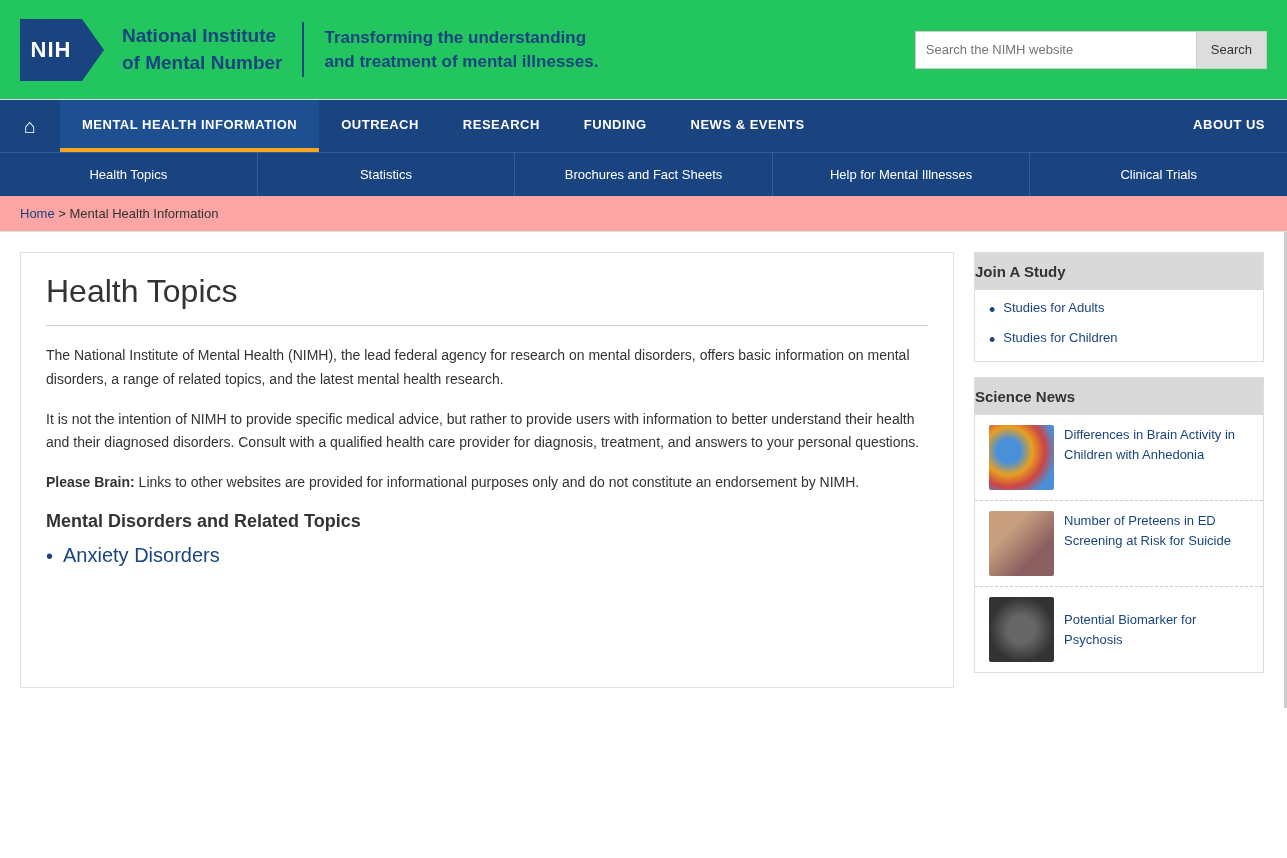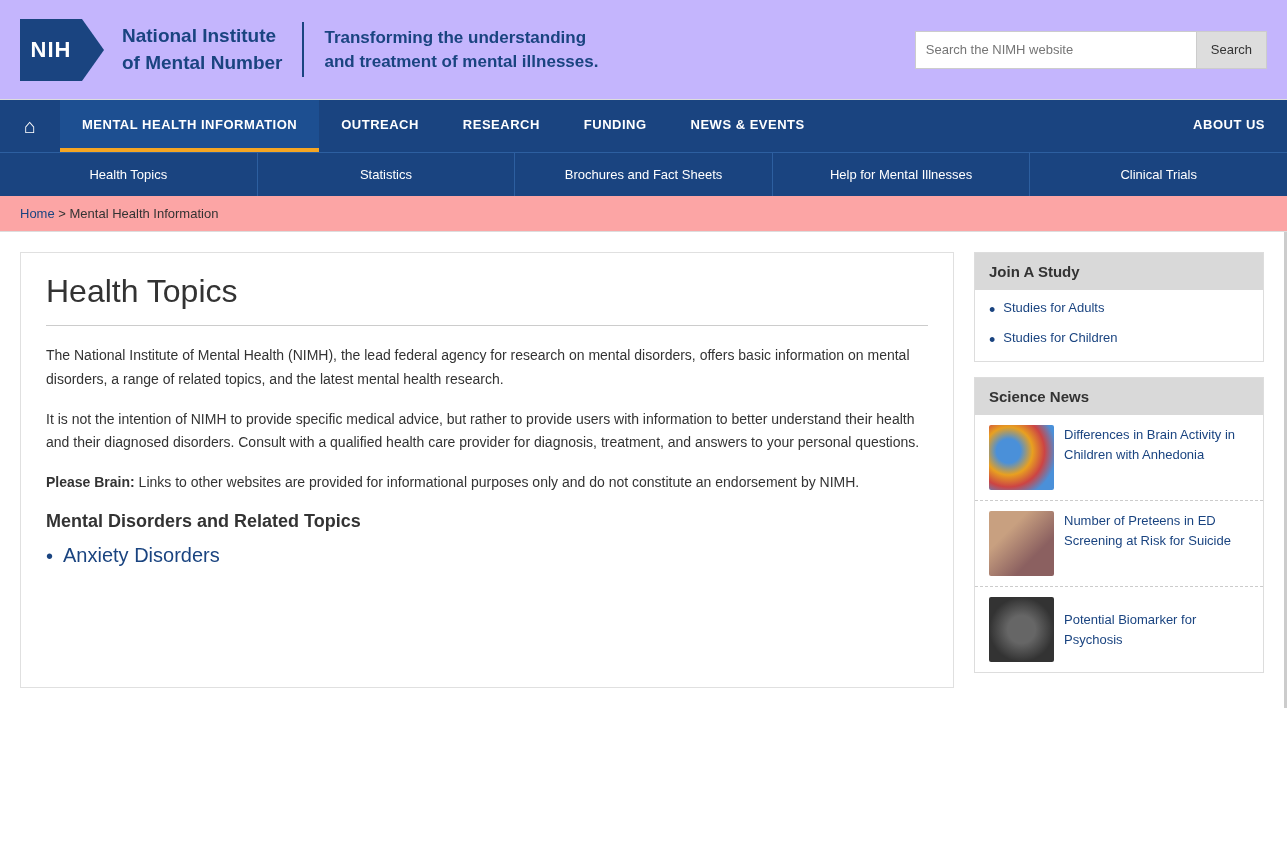--- a/index.html
+++ b/index.html
@@ -3,21 +3,21 @@
   <meta charset="utf-8">
   <style>
     * { margin: 0; padding: 0; box-sizing: border-box; }
     body { font-family: Arial, sans-serif; font-size: 14px; color: #333; background: #fff; }
 
     
     #header {
       display: flex;
       align-items: center;
       padding: 10px 20px;
-      background: #c4b5fd;
+      background: #22c55e;
       border-bottom: 1px solid #ddd;
       height: 100px;
     }
     #logo-area {
       display: flex;
       align-items: center;
       gap: 10px;
     }
     #nih-logo-box {
       display: flex;
@@ -226,21 +226,21 @@
     #sidebar {
       width: 290px;
       flex-shrink: 0;
     }
     .sidebar-section {
       border: 1px solid #ddd;
       margin-bottom: 15px;
     }
     .sidebar-header {
       background: #d9d9d9;
-      padding: 10px 14px;
+      padding: 10px 0;
       font-size: 15px;
       font-weight: bold;
       color: #333;
     }
     .sidebar-list {
       padding: 10px 14px;
       list-style: none;
       background: #fff;
     }
     .sidebar-list li {

